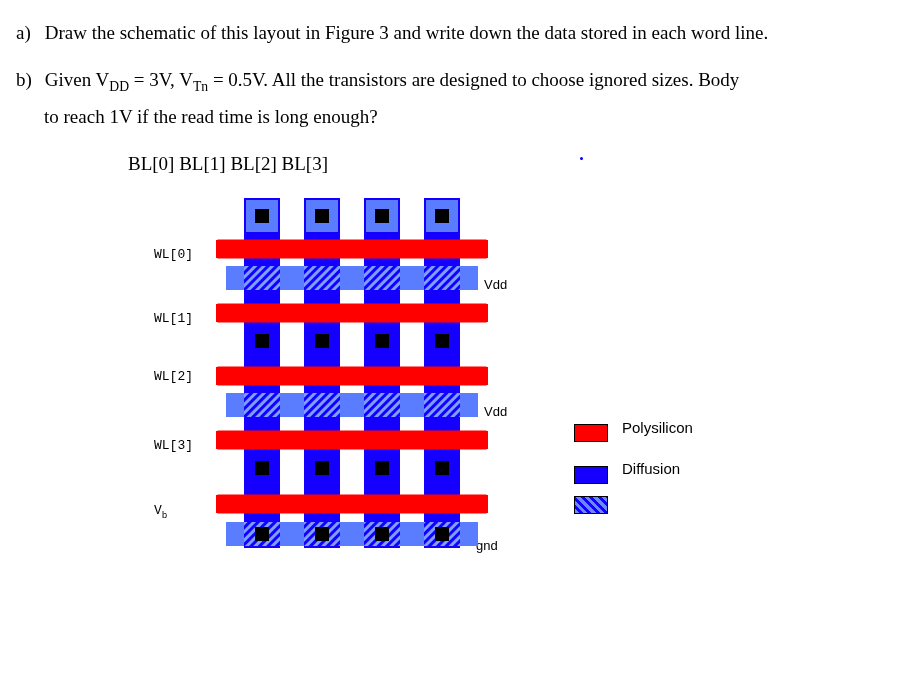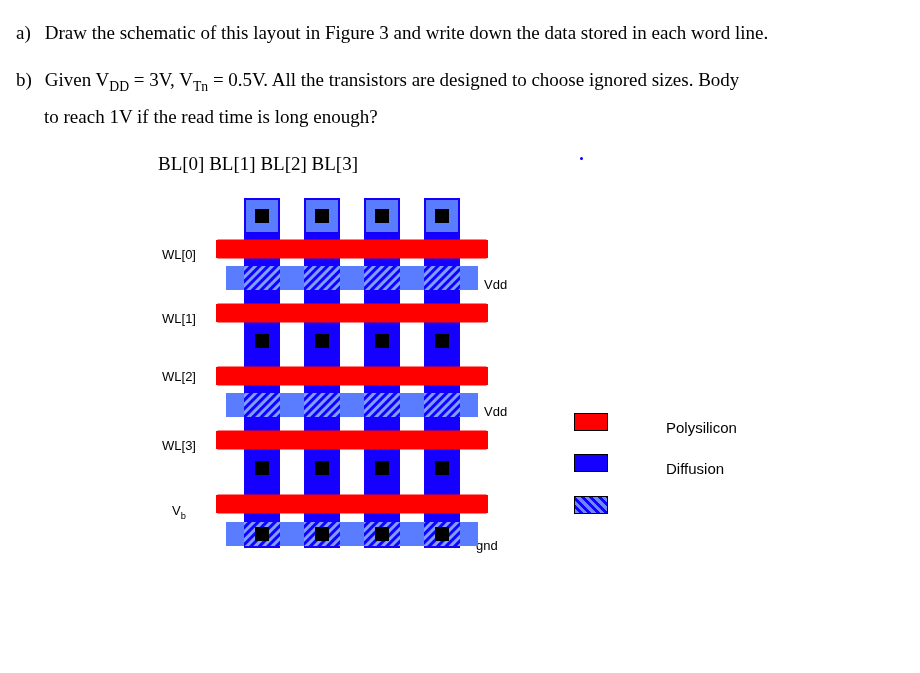--- a/index.html
+++ b/index.html
@@ -14,37 +14,37 @@
     }
     .question-block { margin-bottom: 10px; }
     .question-label { display: inline-block; width: 24px; vertical-align: top; }
     .question-body { display: inline; }
     .indent-line { padding-left: 28px; }
     .sub { vertical-align: sub; font-size: 0.72em; line-height: 0; }
     .dot-marker { position: absolute; width: 3px; height: 3px; background: #0000ff; border-radius: 50%; }
 
     .figure-wrap { margin: 8px auto 0 28px; position: relative; }
     .bl-header {
-      margin-left: 114px;
+      margin-left: 84px;
       font-size: 19px;
       letter-spacing: 0;
       word-spacing: 0px;
       margin-bottom: 6px;
     }
     .layout-svg-wrap { position: relative; width: 700px; height: 380px; }
     .side-label {
       position: absolute;
       font-size: 13px;
       font-family: Arial, Helvetica, sans-serif;
       color: #000;
     }
-    .left-label { right: calc(100% - 160px); text-align: center; width: 50px; }
+    .left-label { right: calc(100% - 160px); text-align: left; width: 50px; font-family: Liberation Mono, monospace; }
 
     .legend-area { position: absolute; left: 530px; top: 225px; font-family: Arial, Helvetica, sans-serif; font-size: 15px; }
-    .legend-row { display: flex; align-items: flex-start; margin-bottom: 12px; gap: 44px; }
+    .legend-row { display: flex; align-items: flex-end; margin-bottom: 12px; }
     .legend-swatch { width: 34px; height: 18px; border: 1px solid #000; margin-right: 14px; }
     .sw-poly { background: #ff0000; }
     .sw-metal1 { background: #5a7cff; }
     .sw-diff { background: #1500ff; }
     .sw-m1d {
       background: #1500ff;
       background-image: repeating-linear-gradient(45deg, rgba(120,160,255,0.85) 0 3px, rgba(21,0,255,1) 3px 6px);
     }
     .fig-caption { text-align: center; font-size: 19px; margin-left: 140px; margin-top: 2px; }
 

